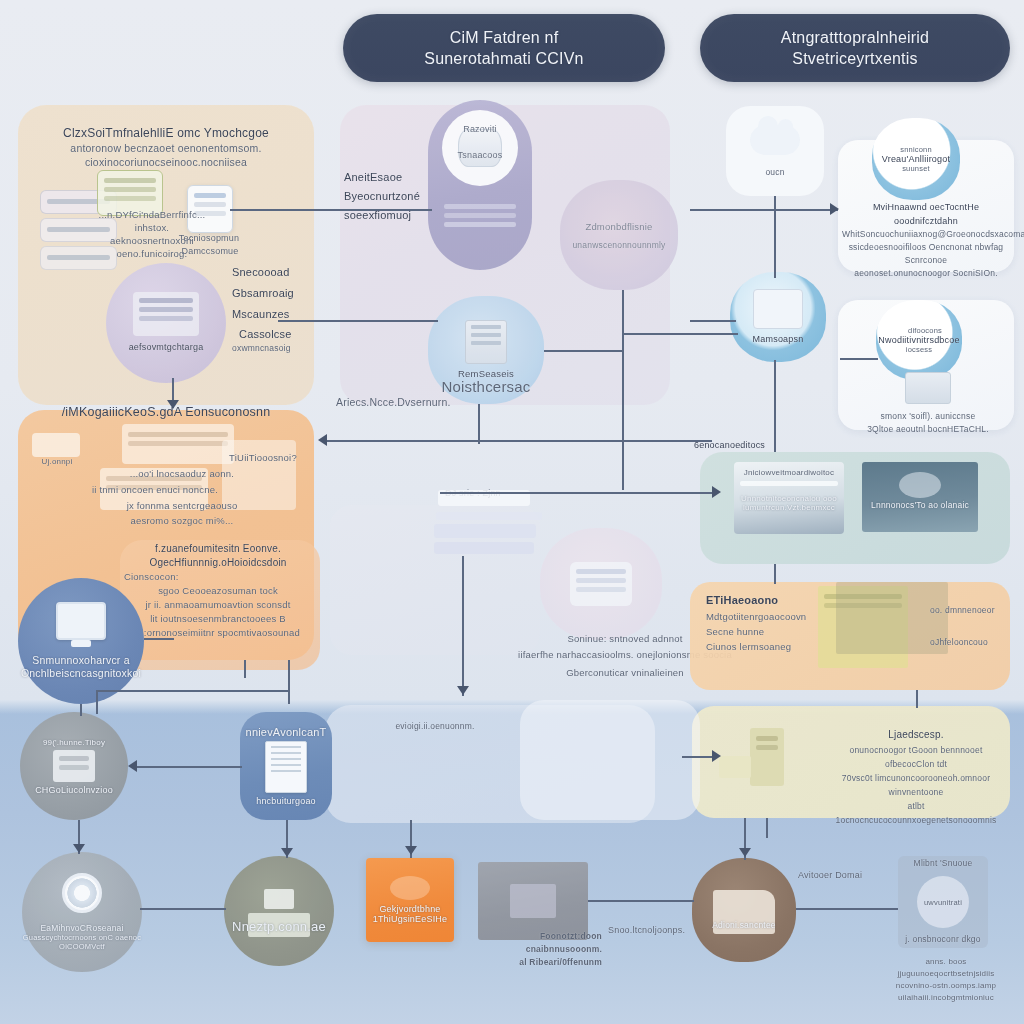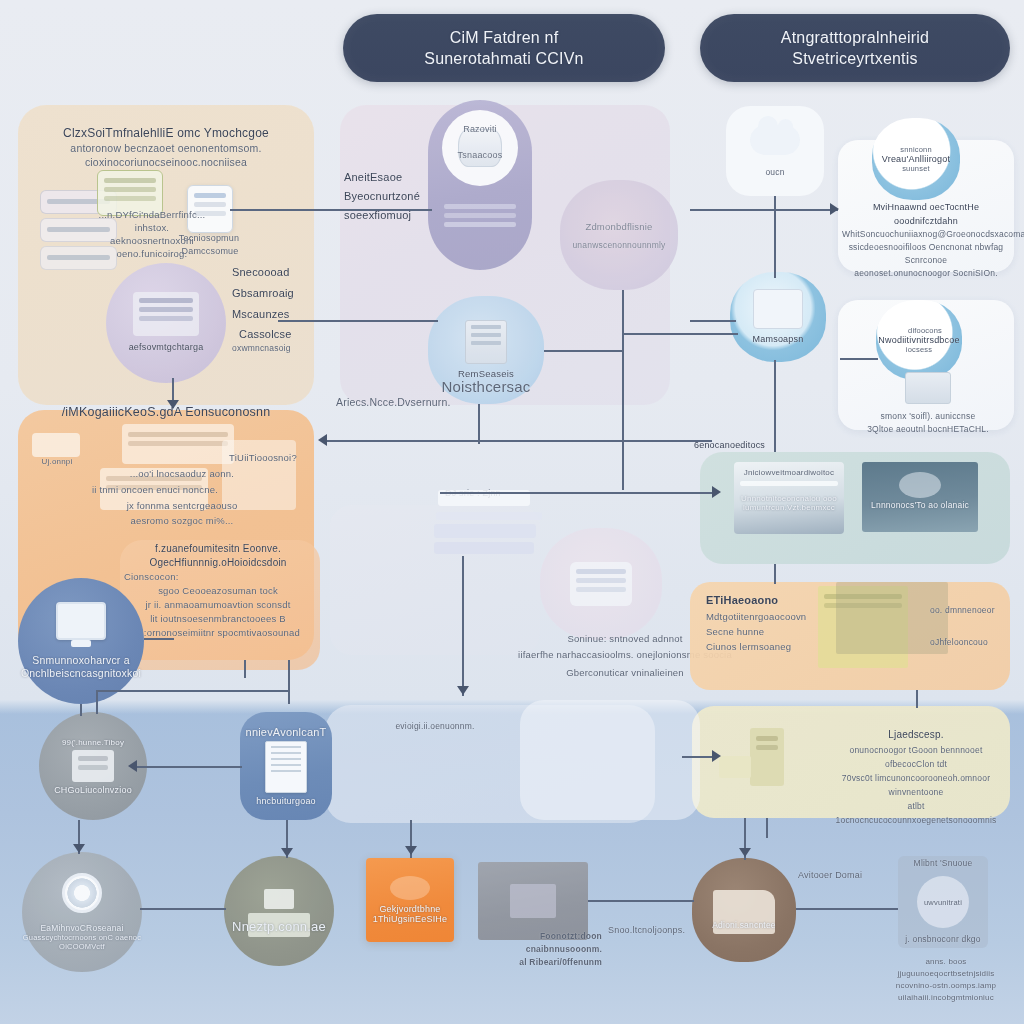--- a/index.html
+++ b/index.html
@@ -379,21 +379,21 @@
   <div style="position:absolute;left:830px;top:726px;width:172px;text-align:center;">
     <div class="blurtext" style="font-size:10px;line-height:17px;">Ljaedscesp.</div>
     <div class="blurtext dim" style="font-size:8.5px;line-height:14px;">onunocnoogor  tGooon  bennnooet  ofbecocClon  tdt</div>
     <div class="blurtext dim" style="font-size:8.5px;line-height:14px;">70vsc0t  limcunoncoorooneoh.omnoor  winvnentoone</div>
     <div class="blurtext dim" style="font-size:8.5px;line-height:14px;">atlbt  1ocnocncucocounnxoegenetsonooomnis</div>
   </div>
 
   <div class="panel" id="panel-botwhite"></div>
   <div class="panel" id="panel-botglass"></div>
 
-  <div class="circ" style="left:39px;top:712px;width:108px;height:108px;
+  <div class="circ" style="left:20px;top:712px;width:108px;height:108px;
        background:radial-gradient(circle at 42% 35%,#a7aeb4 0%,#969ea5 65%,#8e969e 100%);">
     <div class="blurtext light" style="font-size:8px;">99('.hunne.Tiboy</div>
     <div class="minicard" style="position:relative;left:0;top:0;width:42px;height:32px;background:rgba(238,242,246,.85);border-radius:3px;margin:3px 0;">
       <div class="row" style="background:rgba(130,140,150,.4);margin-top:6px;"></div>
       <div class="row" style="background:rgba(130,140,150,.35);"></div>
     </div>
     <div class="blurtext light" style="font-size:9px;">CHGoLiucolnvzioo</div>
   </div>
 
   <div class="rsq" style="left:240px;top:712px;width:92px;height:108px;border-radius:26px;

